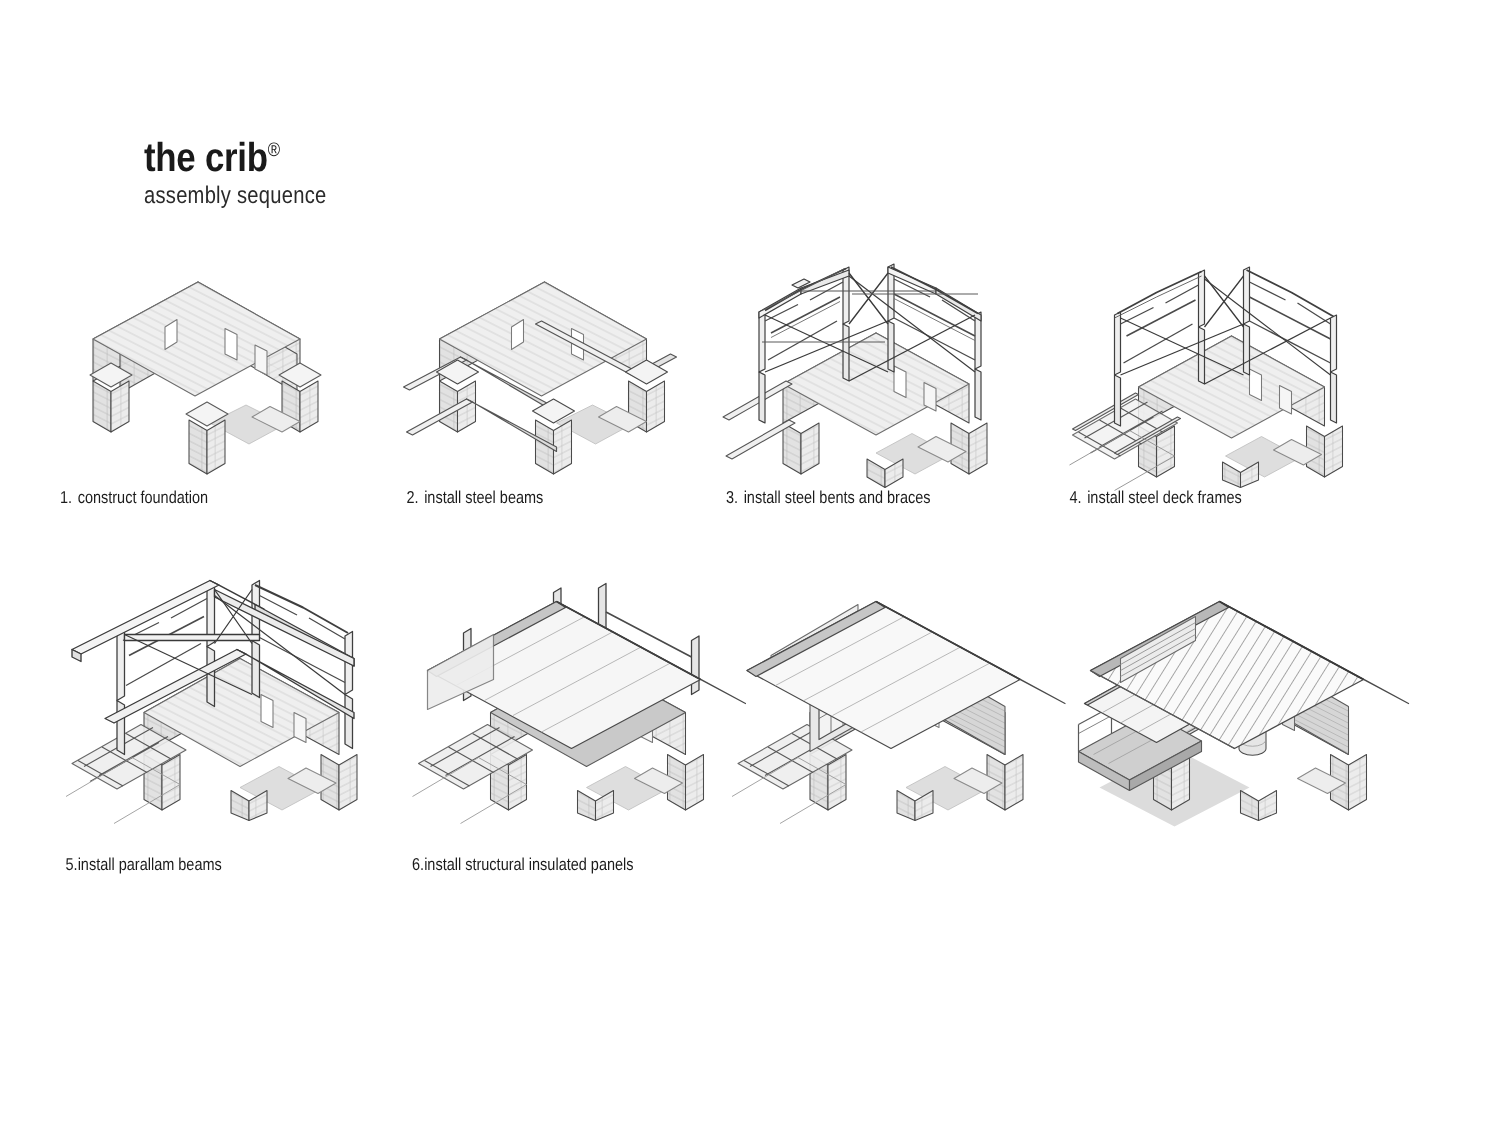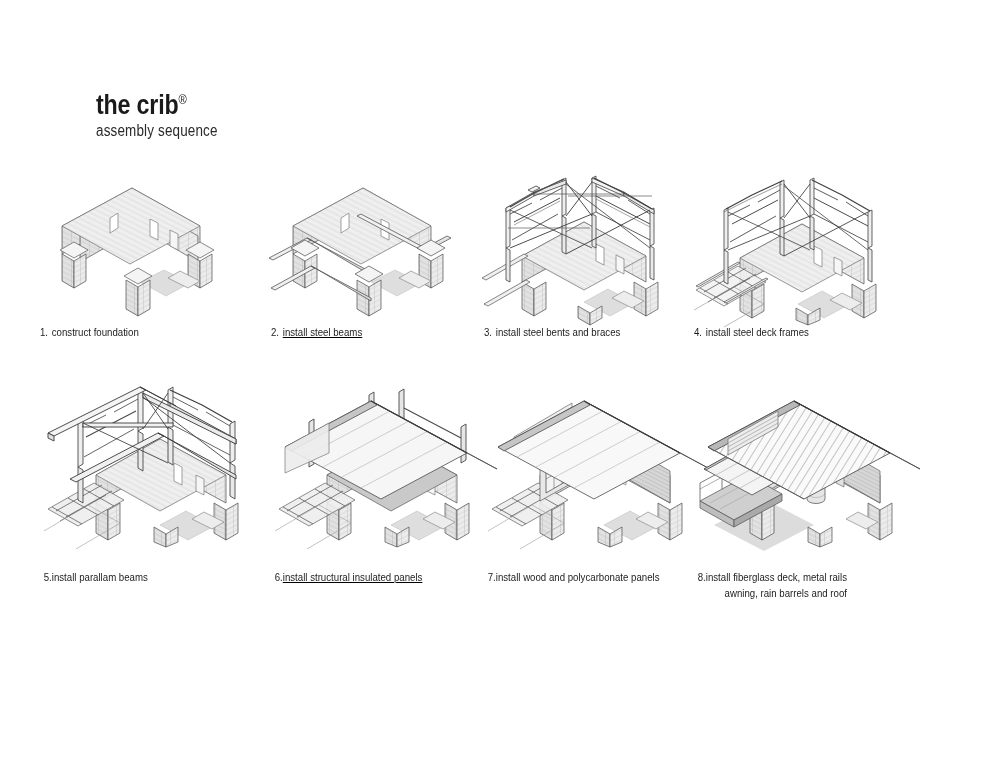--- a/index.html
+++ b/index.html
@@ -34,21 +34,21 @@
   .caption{
     font-family:"Liberation Sans", sans-serif;
     font-size:11.5px;color:#1c1c1c;white-space:nowrap;
     transform:scaleX(0.84);transform-origin:left top;
     line-height:1.35;
   }
   .caption .num{display:inline-block;width:14px;}
   .caption .l2{display:block;padding-left:14px;}
 
   
-  .c1{left:40px;}  .c2{left:271px;text-decoration:underline;} .c3{left:484px;} .c4{left:694px;}
+  .c1{left:40px;}  .c2{left:271px;} .c3{left:484px;} .c4{left:713px;}
   .r1{top:170px;}  .r2{top:375px;}
   .cap-r1{top:325px;} .cap-r2{top:570px;text-align:right;}
 </style>
 </head>
 <body>
 
 <div class="page">
 
   <div class="logo">
     <div class="logo-main"><span>the crib</span><sup>®</sup></div>
@@ -606,20 +606,14 @@
   <div class="step c4 cap-r1">
     <div class="caption"><span class="num">4.</span><span>install steel deck frames</span></div>
   </div>
 
   <div class="step c1 cap-r2">
     <div class="caption"><span class="num">5.</span><span>install parallam beams</span></div>
   </div>
   <div class="step c2 cap-r2">
     <div class="caption"><span class="num">6.</span><span>install structural insulated panels</span></div>
   </div>
-  <div class="step c3 cap-r2">
-    <div class="caption"><span class="num">7.</span><span>install wood and polycarbonate panels</span></div>
-  </div>
-  <div class="step c4 cap-r2">
-    <div class="caption"><span class="num">8.</span><span>install fiberglass deck, metal rails</span><span class="l2">awning, rain barrels and roof</span></div>
-  </div>
 
 </div>
 
 </body></html>

